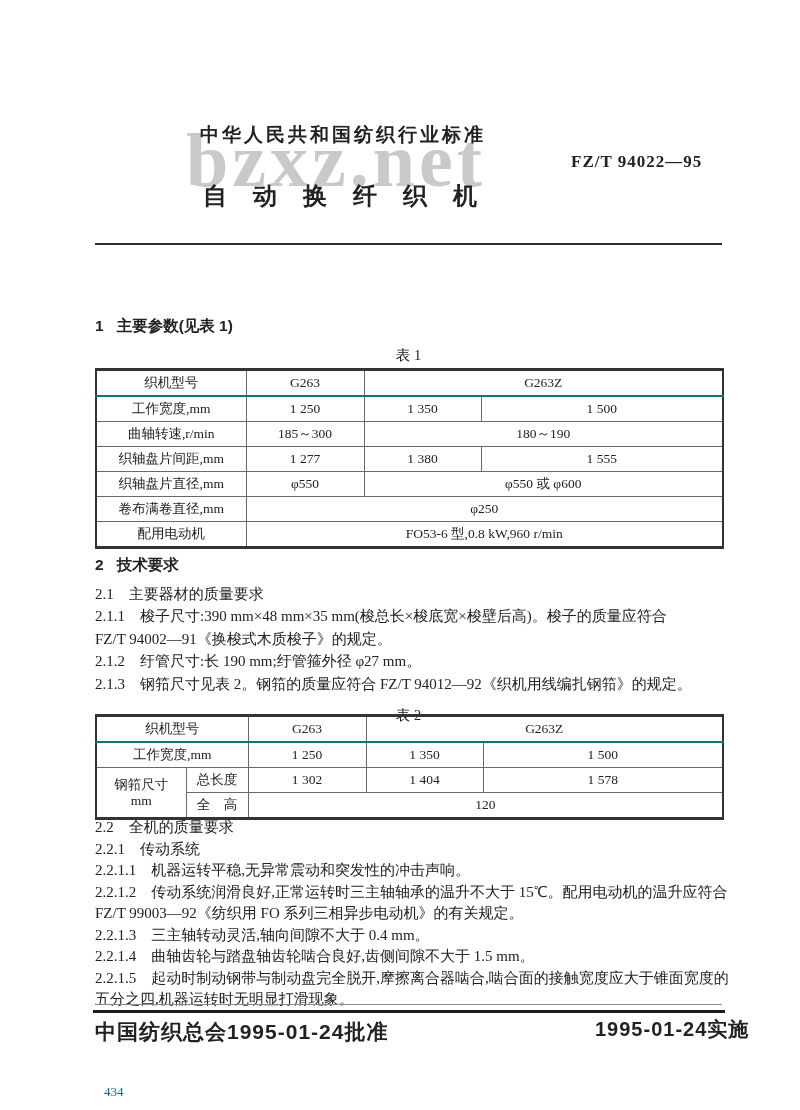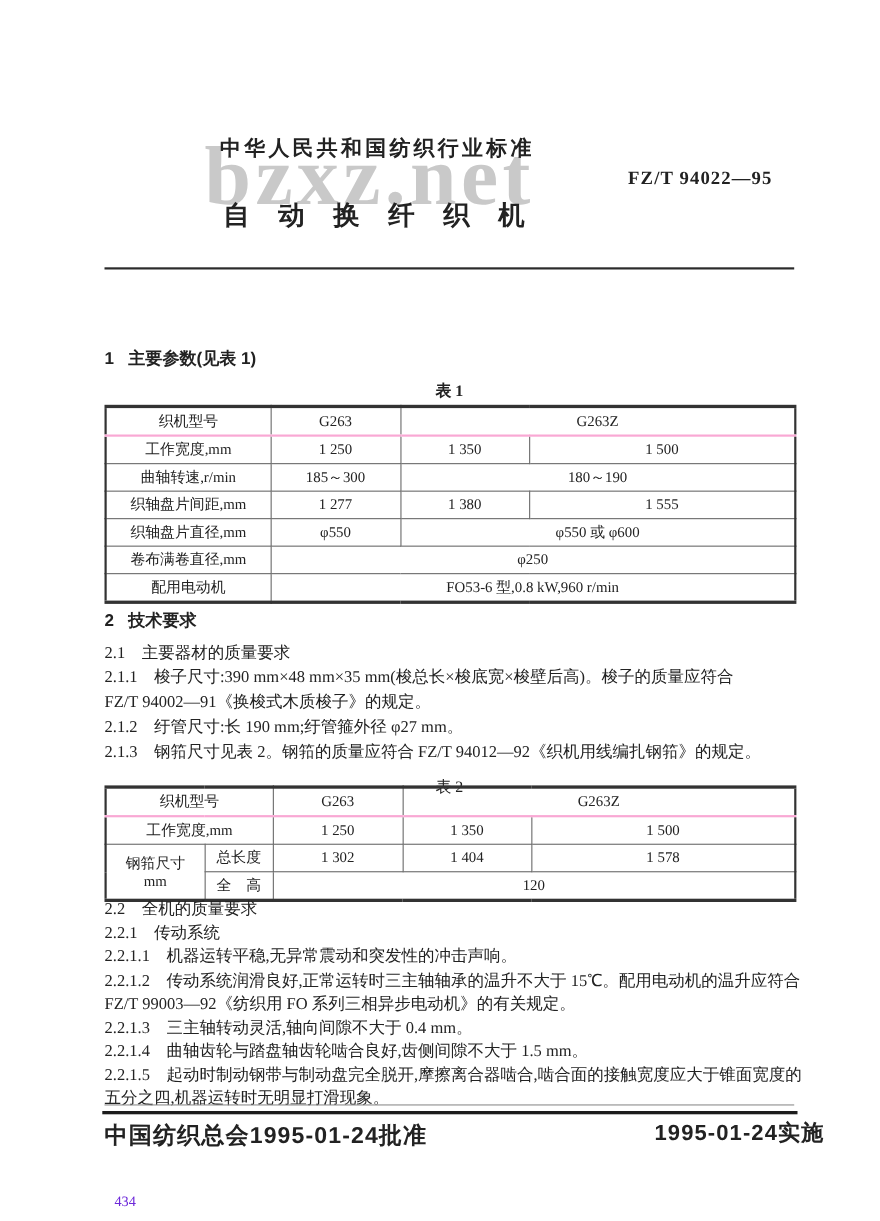--- a/index.html
+++ b/index.html
@@ -28,35 +28,35 @@
   .sec-heading{font-family:"Liberation Sans",sans-serif;font-weight:bold;font-size:15.5px;}
   .cnum{display:inline-block;margin-right:15px;}
   .hnum{display:inline-block;margin-right:13px;}
 
   
   .tbl-caption{width:627px;text-align:center;font-size:14.5px;}
   table.std{border-collapse:collapse;table-layout:fixed;width:627px;
       border:2px solid #333;border-top-width:3px;border-bottom-width:3px;}
   table.std td{border:1px solid #6a6a6a;height:24px;padding:0 2px;text-align:center;
       vertical-align:middle;font-size:13.5px;line-height:1.15;}
-  table.std tr.hdr td{border-bottom:2px solid #f9a8d4;}
+  table.std tr.hdr td{border-bottom:2px solid #0f766e;}
   .t1{left:95px;top:368px;}
   .t2{left:95px;top:714px;}
-  .cap1{left:95px;top:346px;font-weight:bold;}
+  .cap1{left:95px;top:346px;}
   .cap2{left:95px;top:696px;margin-top:10px;}
   .chunkA{left:95px;top:554px;width:636px;}
   .chunkA .h2{margin-bottom:6px;}
   .chunkB{left:95px;top:817px;width:640px;font-size:15px;line-height:21.5px;}
 
   
   .ft-left{left:95px;top:1018px;font-family:"Liberation Sans",sans-serif;
       font-weight:bold;font-size:21px;letter-spacing:1px;}
   .ft-right{left:595px;top:1016px;font-family:"Liberation Sans",sans-serif;
       font-weight:bold;font-size:20px;letter-spacing:1px;}
-  .pageno{left:104px;top:1084px;font-size:13px;color:#6d28d9;}
+  .pageno{left:104px;top:1084px;font-size:13px;color:#0369a1;}
 </style>
 </head>
 <body>
 
 <div class="page">
 
   <div class="wm">bzxz.net</div>
   <div class="abs org-line nowrap">中华人民共和国纺织行业标准</div>
   <div class="abs std-code nowrap">FZ/T 94022—95</div>
   <div class="abs doc-title nowrap">自动换纤织机</div>

